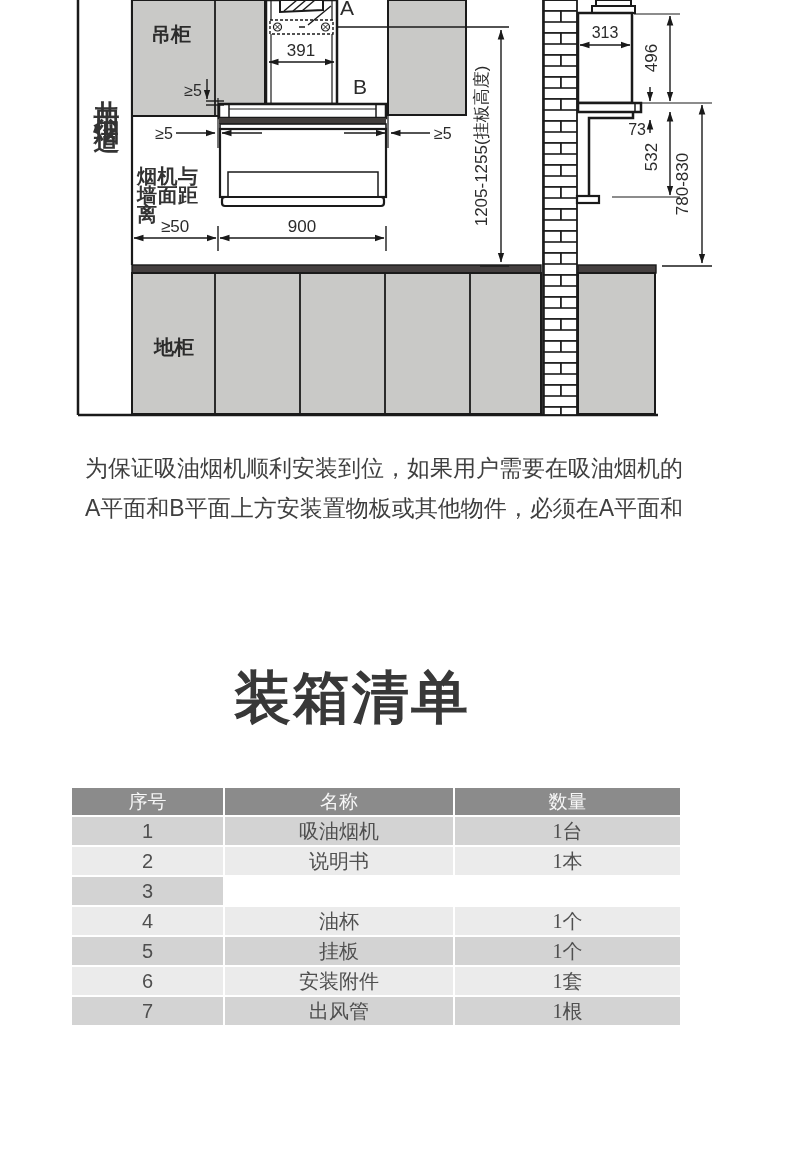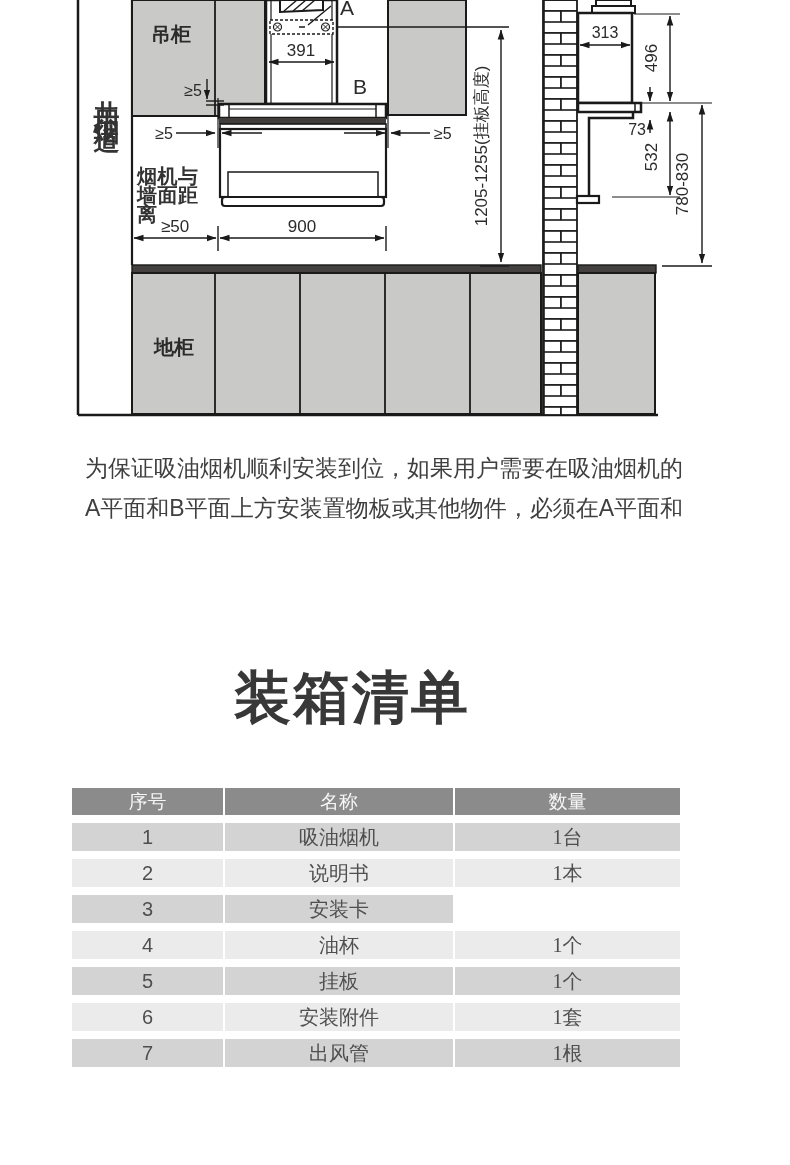--- a/index.html
+++ b/index.html
@@ -14,21 +14,21 @@
   .flue-label{left:90px;top:80px;font-size:26px;letter-spacing:9px;}
   .hood-dist-label{position:absolute;left:137px;top:167px;width:70px;
          font-size:20px;font-weight:700;line-height:19px;color:#333;letter-spacing:0.5px;}
   
   .note{position:absolute;left:85px;top:448px;width:650px;
         font-size:23px;line-height:40px;color:#3f3f3f;}
   
   .pl-title{position:absolute;left:0;top:664px;width:640px;text-align:center;
         font-size:57px;line-height:66px;font-weight:700;color:#383838;letter-spacing:2px;margin-left:32px;}
   .pl-table{position:absolute;left:72px;top:788px;width:646px;}
-  .pl-row{display:flex;gap:2px;margin-bottom:8px;}
+  .pl-row{display:flex;gap:2px;margin-bottom:2px;}
   .pl-cell{text-align:center;color:#4f4f4f;font-size:20px;}
   .pl-c1{width:151px;}
   .pl-c2{width:228px;}
   .pl-c3{width:225px;font-family:Liberation Serif, serif;}
   .pl-head .pl-cell{background:#8b8b8b;color:#f7f7f7;font-size:19px;
         height:27px;line-height:27px;}
   .pl-body .pl-cell{height:28px;line-height:28px;}
   .pl-body .pl-row:nth-child(odd) .pl-cell{background:#d3d3d3;}
   .pl-body .pl-row:nth-child(even) .pl-cell{background:#ebebeb;}
 </style>
@@ -244,21 +244,20 @@
         <div class="pl-cell pl-c2">吸油烟机</div>
         <div class="pl-cell pl-c3">1台</div>
       </div>
       <div class="pl-row">
         <div class="pl-cell pl-c1">2</div>
         <div class="pl-cell pl-c2">说明书</div>
         <div class="pl-cell pl-c3">1本</div>
       </div>
       <div class="pl-row">
         <div class="pl-cell pl-c1">3</div>
-        <div class="pl-cell pl-c2">安装卡</div>
       </div>
       <div class="pl-row">
         <div class="pl-cell pl-c1">4</div>
         <div class="pl-cell pl-c2">油杯</div>
         <div class="pl-cell pl-c3">1个</div>
       </div>
       <div class="pl-row">
         <div class="pl-cell pl-c1">5</div>
         <div class="pl-cell pl-c2">挂板</div>
         <div class="pl-cell pl-c3">1个</div>

